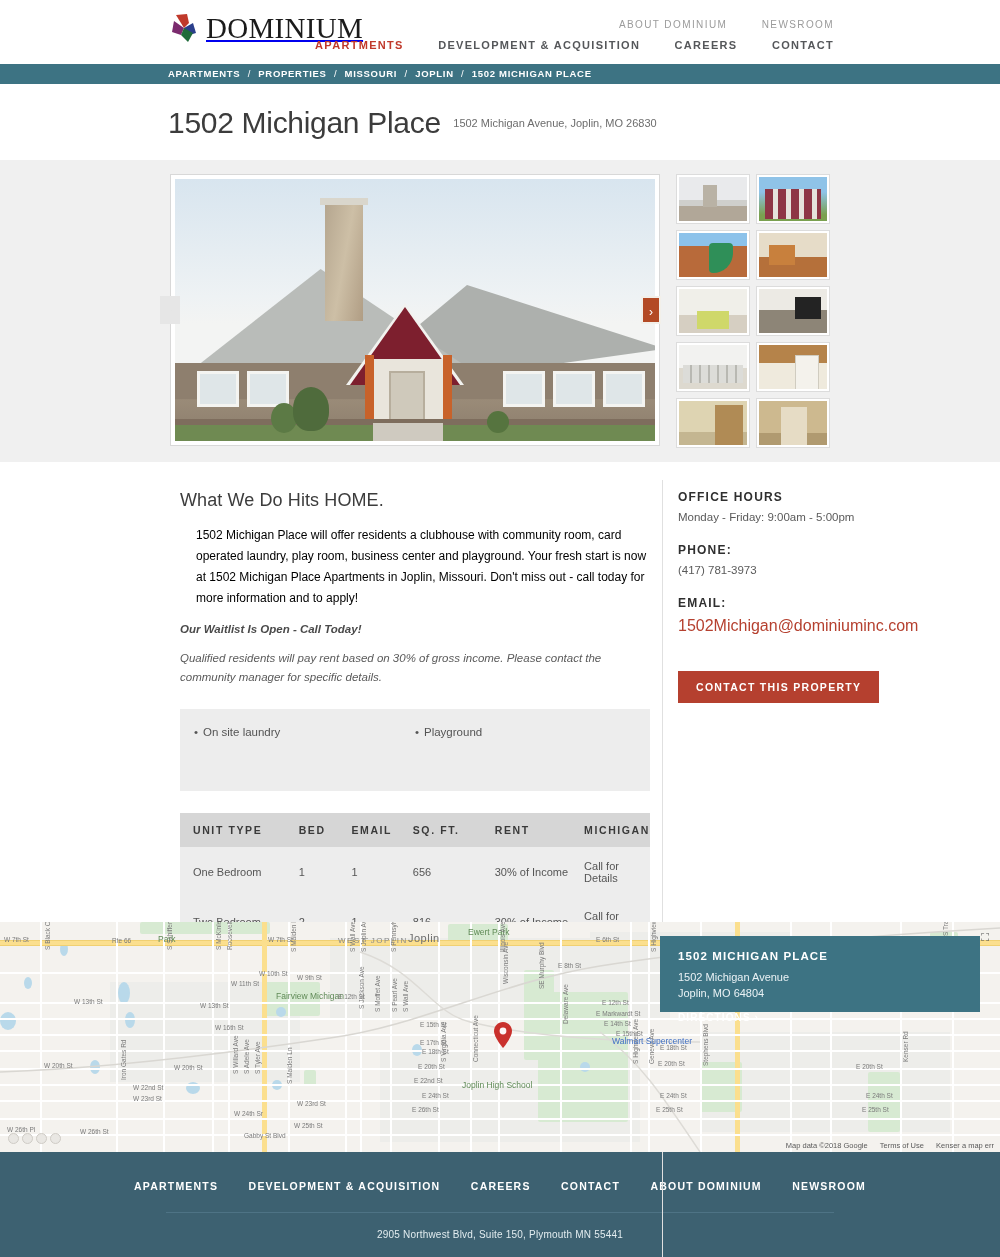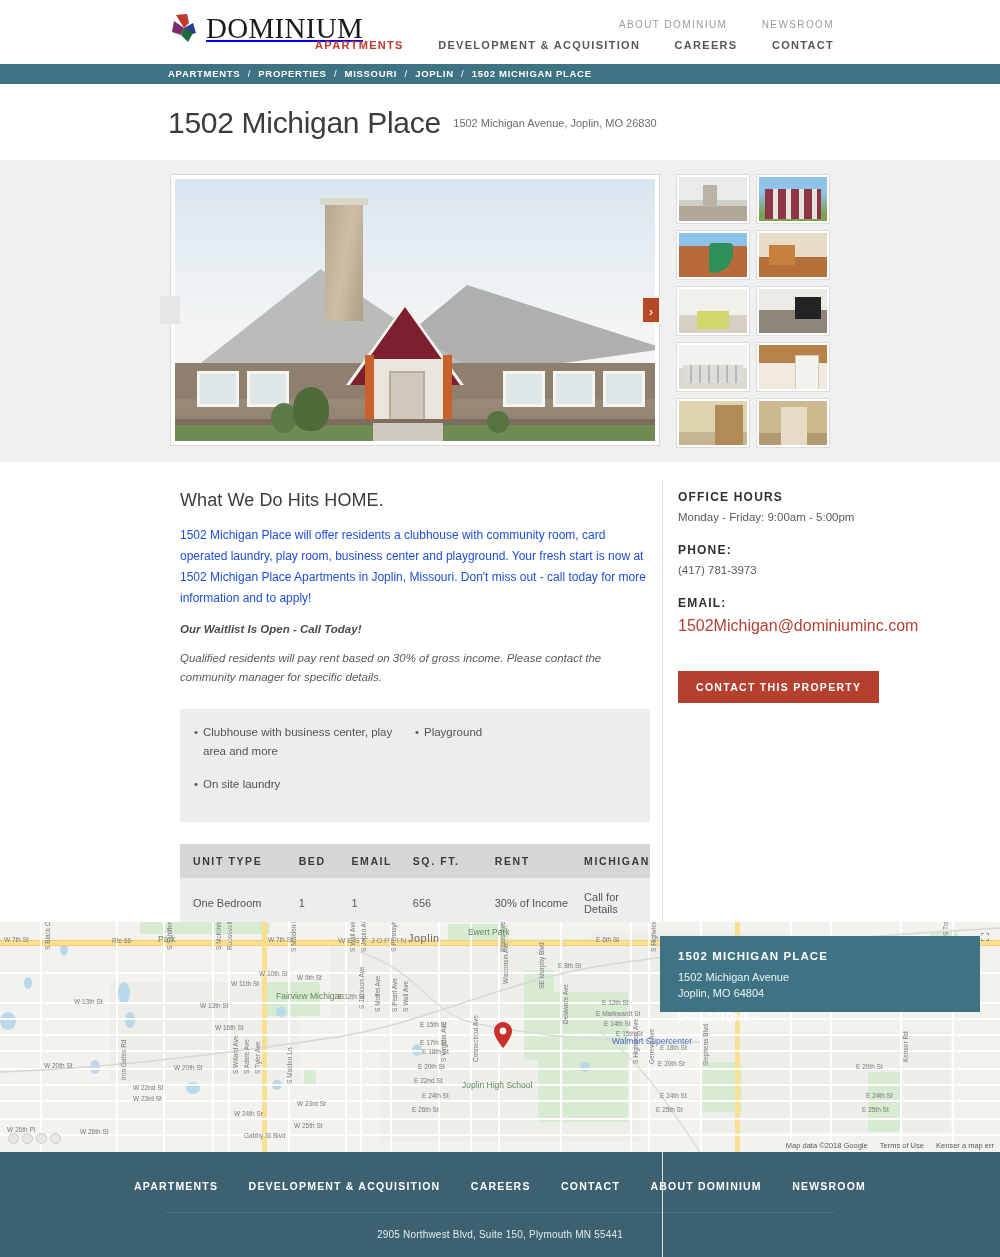--- a/index.html
+++ b/index.html
@@ -163,21 +163,21 @@
   .t10 { background:linear-gradient(#cdb98f 0 72%, #b09a70 72% 100%); }
   .t10::after { content:''; position:absolute; left:22px; top:6px; width:26px; height:38px; background:#e6dcc5; }
 
   
   .content { width:1000px; position:relative; padding:30px 0 18px 0; }
   .col-left { position:absolute; left:180px; top:28px; width:470px; }
   .divider-v { position:absolute; left:662px; top:18px; width:1px; height:868px; background:#e0e0e0; }
   .col-right { position:absolute; left:678px; top:28px; width:300px; }
 
   .col-left h2 { font-size:18px; font-weight:400; color:#3c3c3c; margin-bottom:14px; letter-spacing:0.1px; }
-  .col-left p.body { font-size:12px; line-height:21px; color:#1d4ed8; margin-bottom:14px; }
+  .col-left p.body { font-size:12px; line-height:21px; color:#000000; margin-bottom:14px;margin-left:16px; }
   .col-left p.bold-ital { font-size:11.5px; font-style:italic; font-weight:700; color:#4a4a4a; margin-bottom:14px; }
   .col-left p.ital { font-size:11.5px; font-style:italic; color:#5a5a5a; line-height:19px; margin-bottom:10px; }
 
   .panel { margin-top:22px; border:0; }
   .panel-head {
     background:#d6d6d6; padding:10px 14px;
     font-size:11.5px; font-weight:700; letter-spacing:1.8px; color:#3a3a3a;
   }
   .panel-body {
     background:#ededed; padding:14px; display:flex; min-height:82px;
@@ -392,21 +392,20 @@
 
     <div class="col-left">
       <h2>What We Do Hits HOME.</h2>
       <p class="body">1502 Michigan Place will offer residents a clubhouse with community room, card operated laundry, play room, business center and playground. Your fresh start is now at 1502 Michigan Place Apartments in Joplin, Missouri. Don't miss out - call today for more information and to apply!</p>
       <p class="bold-ital">Our Waitlist Is Open - Call Today!</p>
       <p class="ital">Qualified residents will pay rent based on 30% of gross income. Please contact the community manager for specific details.</p>
 
       <div class="panel">
         <div class="panel-body">
           <ul class="amen-col">
-            <li>Clubhouse with business center, play area and more</li>
             <li>On site laundry</li>
           </ul>
           <ul class="amen-col">
             <li>Playground</li>
           </ul>
         </div>
       </div>
 
       <table class="units">
         <colgroup>

